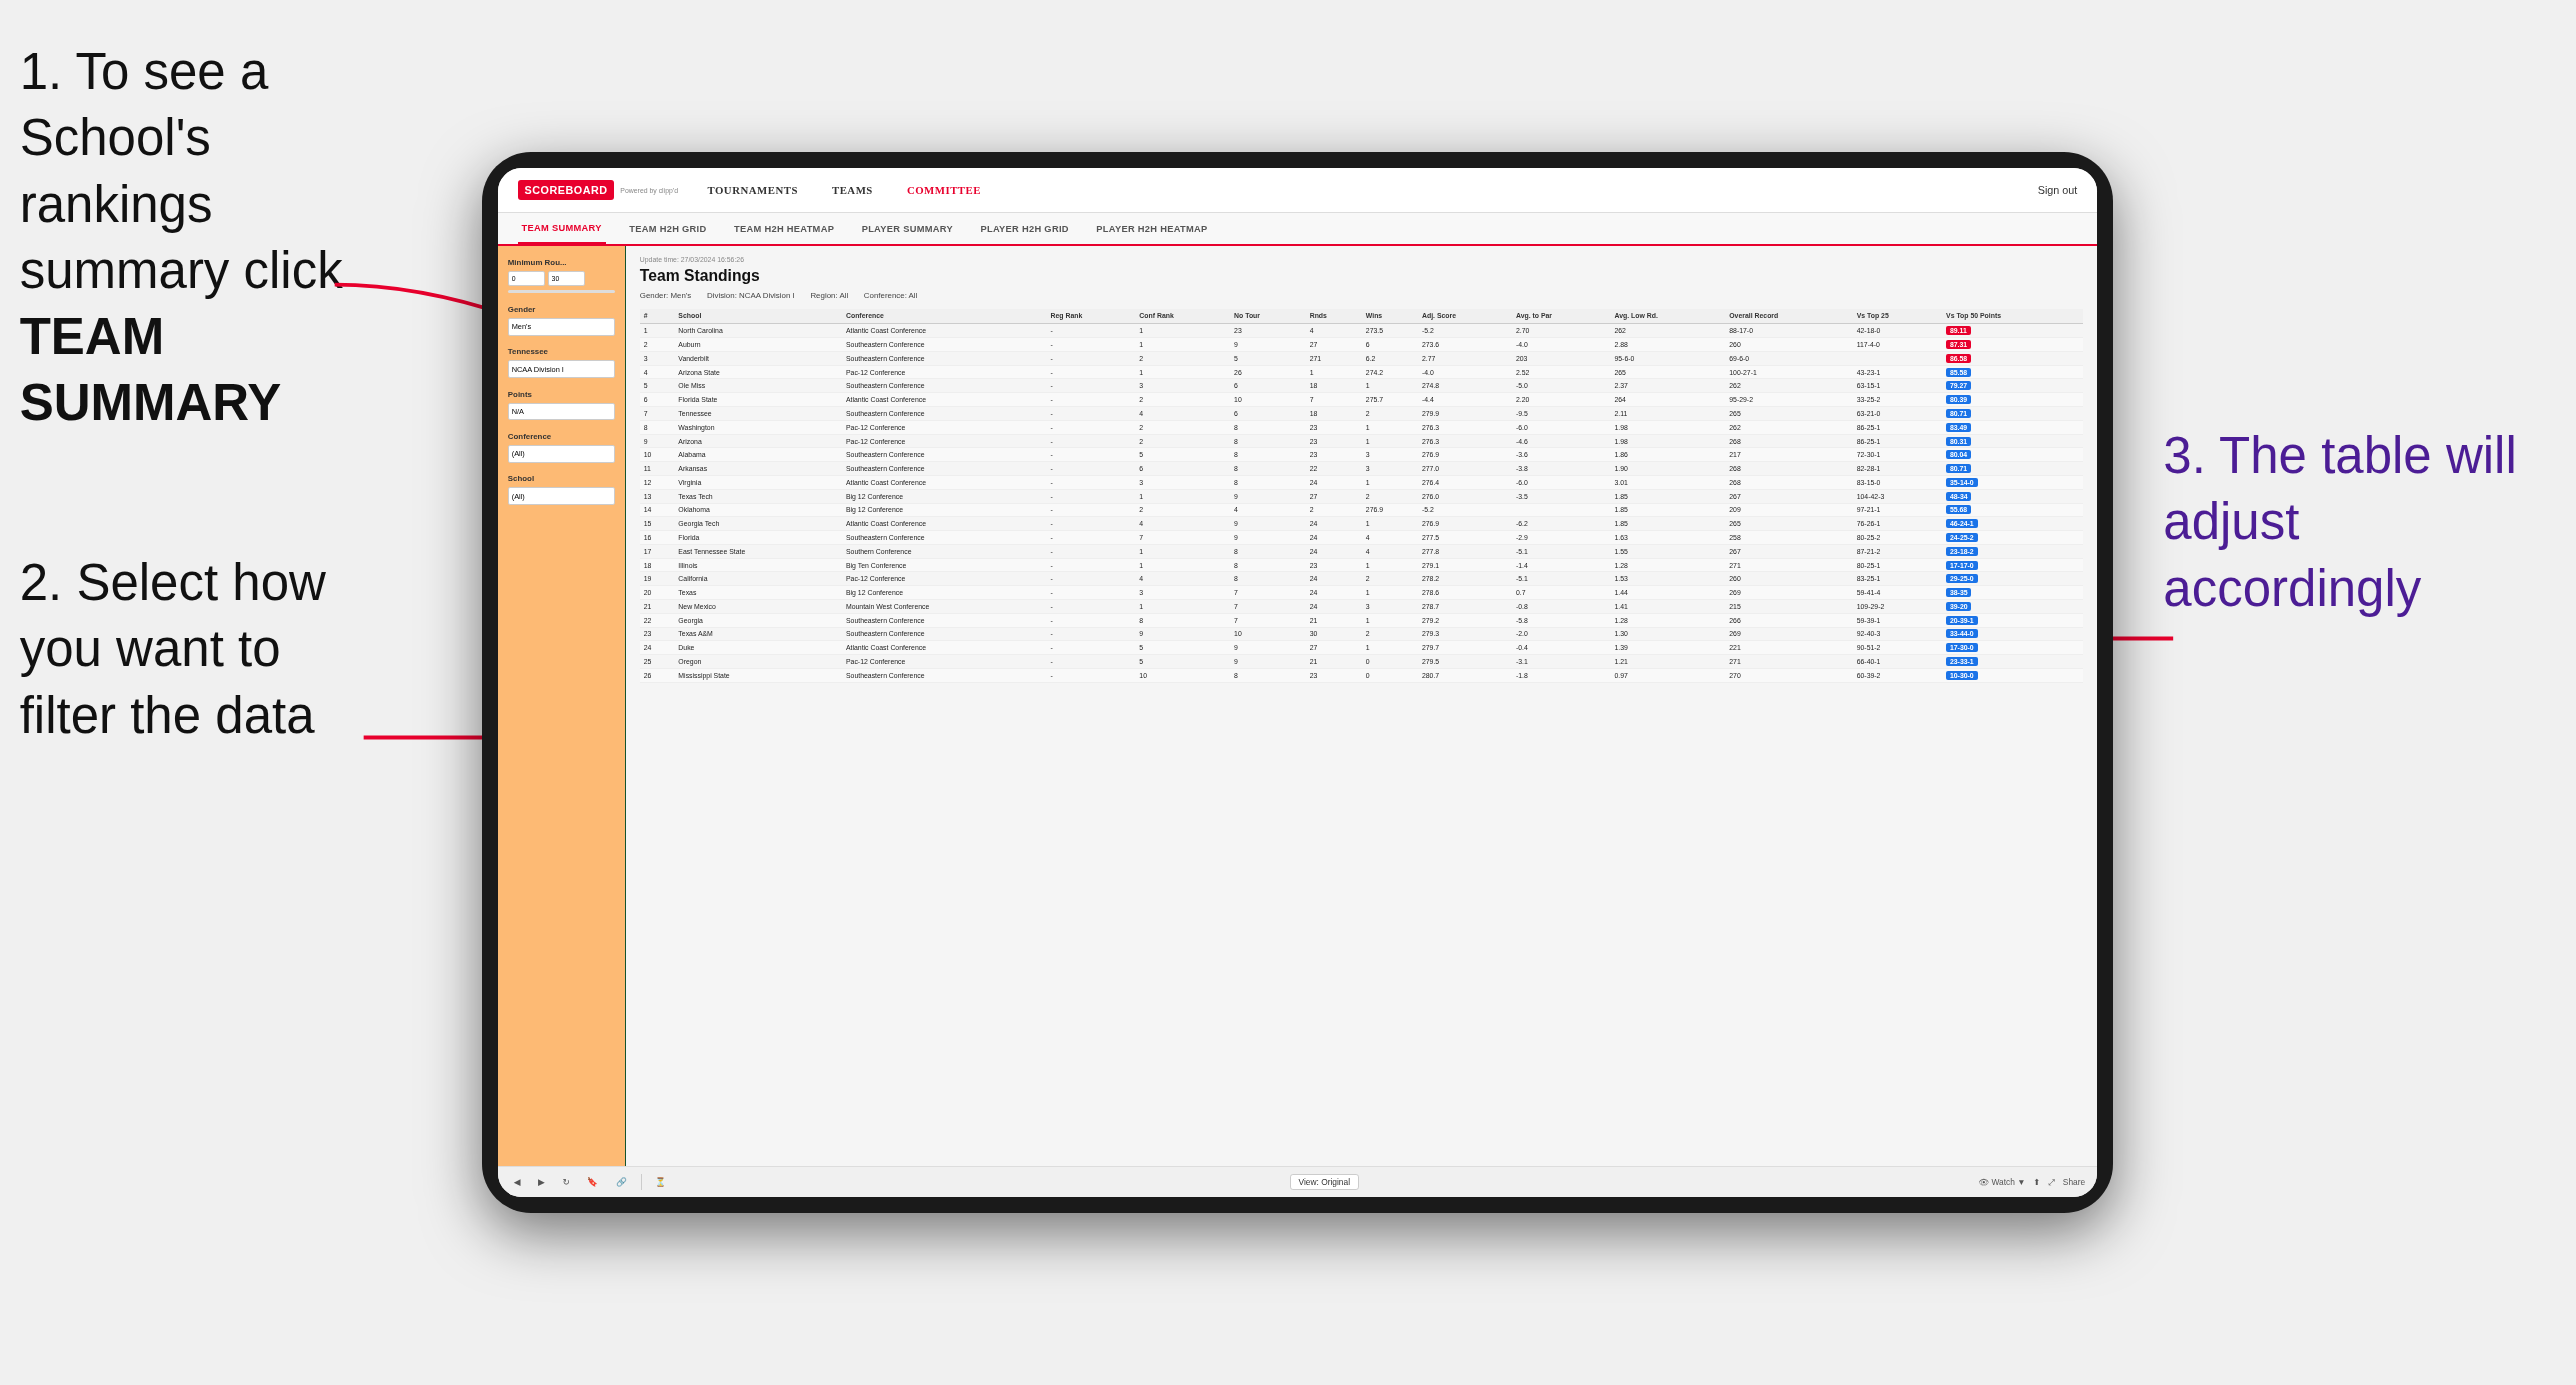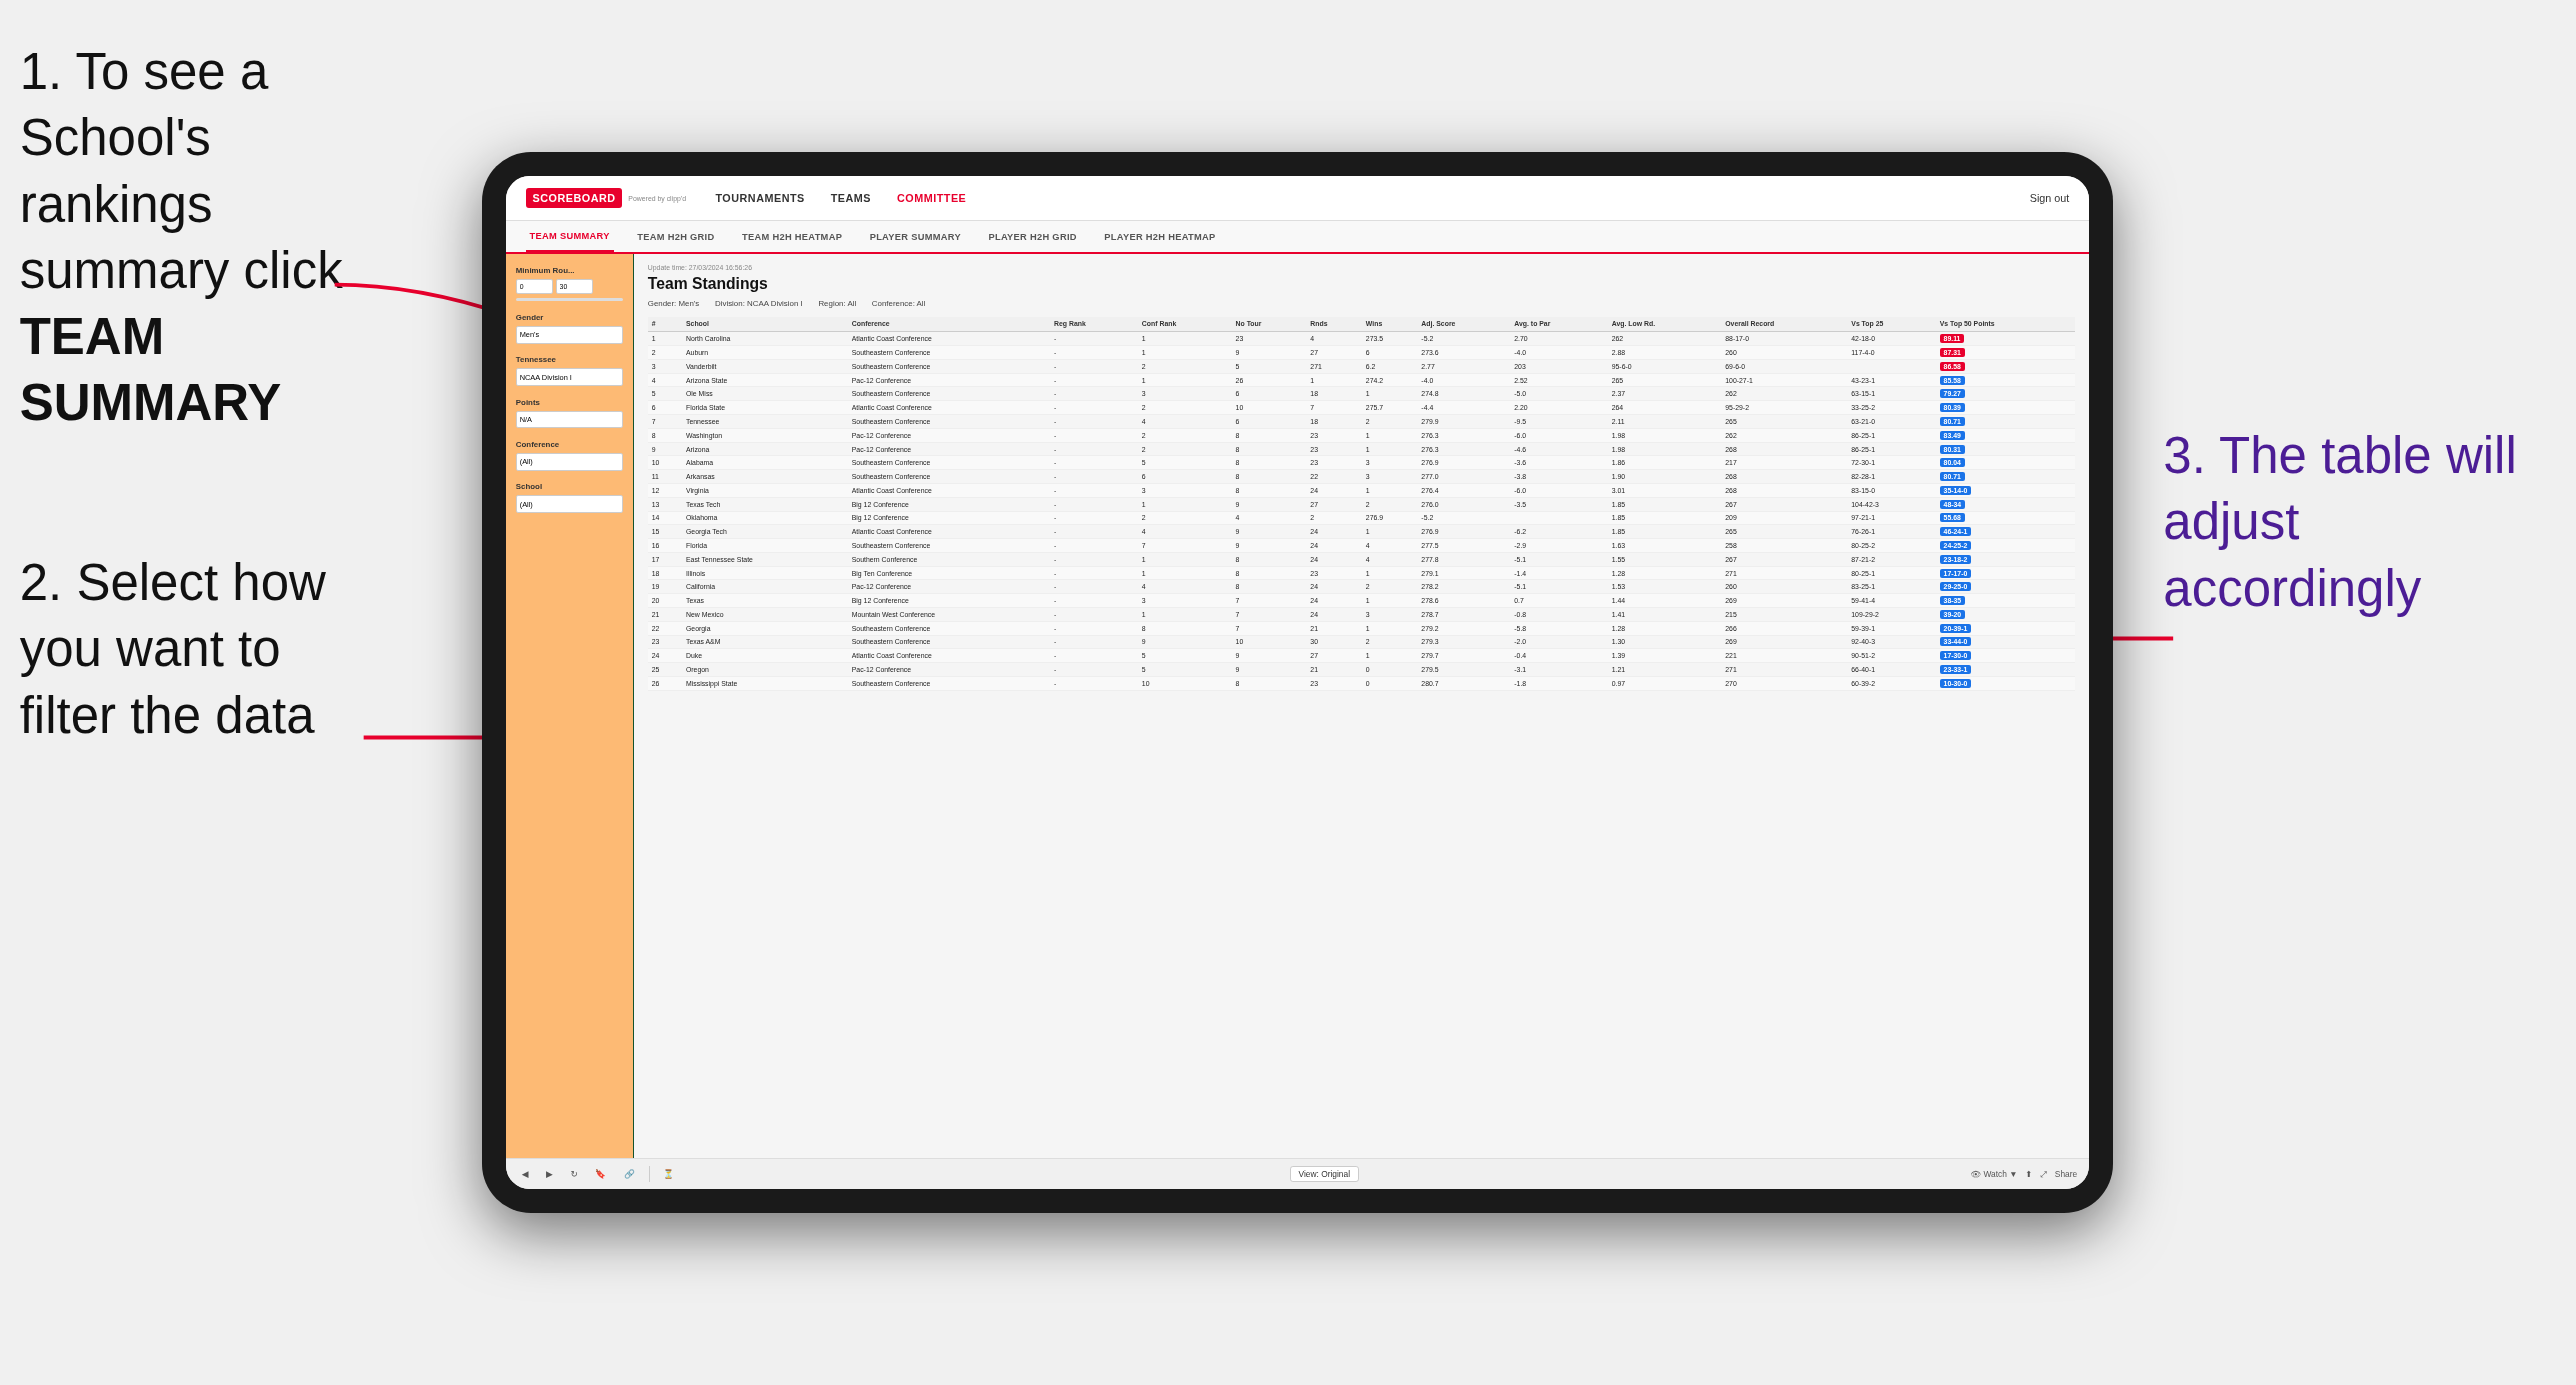--- a/index.html
+++ b/index.html
@@ -47,21 +47,21 @@
 
     
     .tablet {
       position: absolute;
       top: 152px;
       left: 482px;
       width: 1631px;
       height: 1061px;
       background: #1a1a1a;
       border-radius: 49px;
-      padding: 24px;
+      padding: 16px;
       box-shadow: 0 19.7px 59px rgba(0,0,0,0.5);
     }
 
     .tablet-screen {
       width: 100%;
       height: 100%;
       background: #fff;
       border-radius: 23.6px;
       overflow: hidden;
       display: flex;
@@ -98,22 +98,23 @@
       font-size: 10.8px;
       font-weight: 900;
       padding: 3.9px 6.9px;
       border-radius: 2.9px;
       margin-right: 5.9px;
       letter-spacing: 0.5px;
     }
 
     .nav-links {
       display: flex;
-      gap: 26px;
+      gap: 34px;
       flex: 1;
+      font-family: Liberation Serif, serif;
     }
 
     .nav-link {
       font-size: 10.8px;
       color: #333;
       text-transform: uppercase;
       font-weight: 600;
       cursor: pointer;
       letter-spacing: 0.5px;
     }

